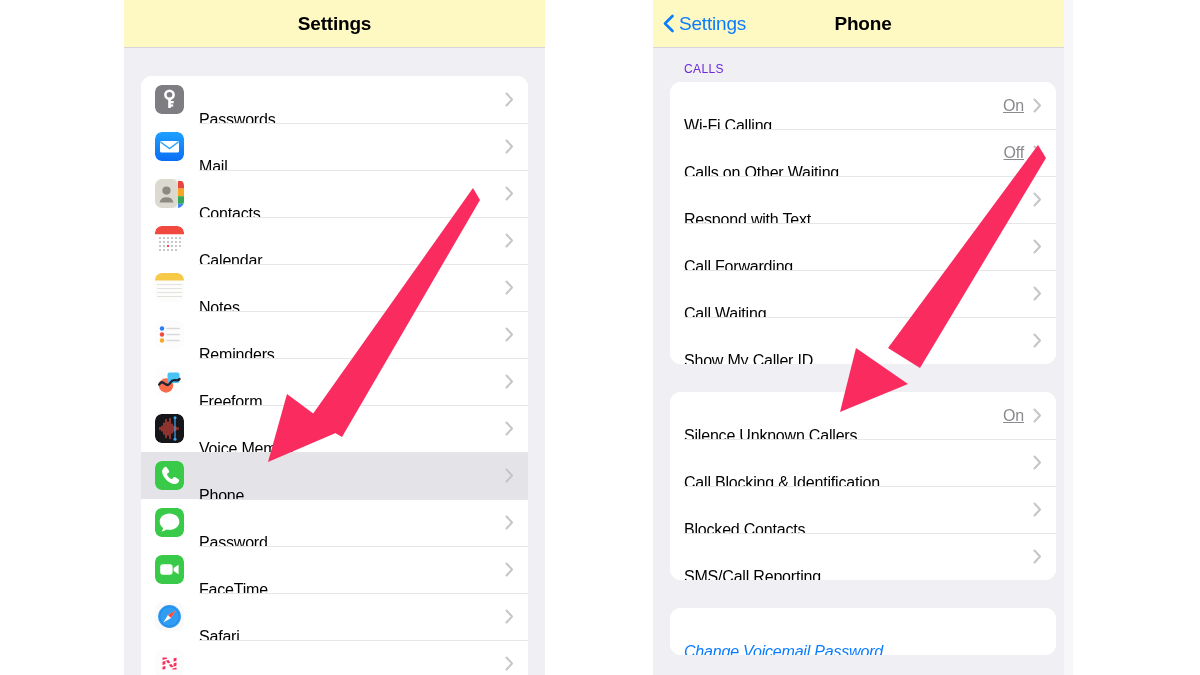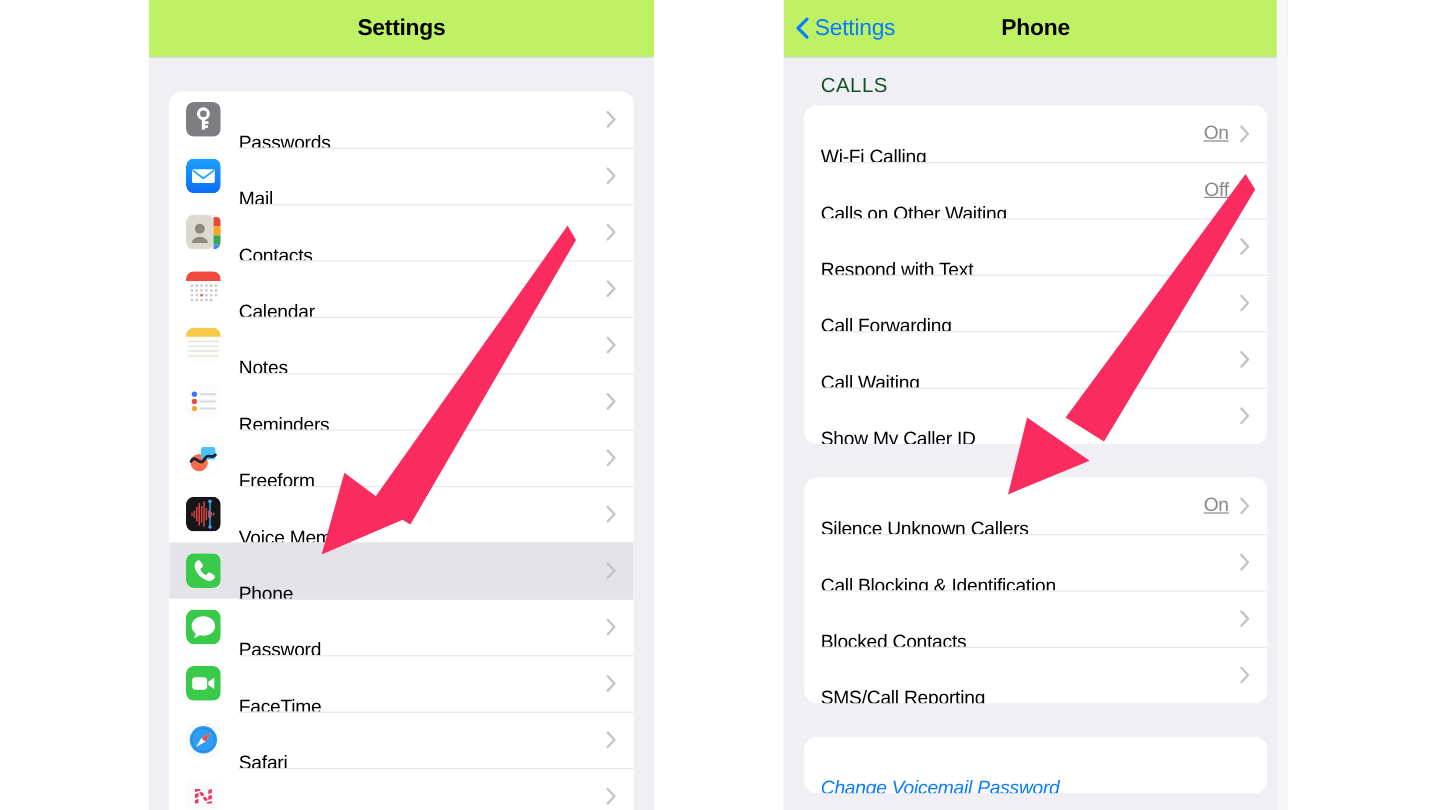--- a/index.html
+++ b/index.html
@@ -19,21 +19,21 @@
   .panel-left  { left: 124px; width: 421px; }
   .panel-right { left: 653px; width: 420px; }
   .panel-edge {
     position:absolute; top:0; height:675px; width:9px; left:1064px;
     background:#F7F7FA;
   }
 
   
   .navbar {
     position: relative; height: 48px; width: 100%;
-    background: #bef264;
+    background: #fef9c3;
     border-bottom: 1px solid #D6D6DA;
     display: flex; align-items: center; justify-content: center;
   }
   .nav-title {
     font-size: 19px; font-weight: bold; color: #000; letter-spacing: -0.2px;
   }
   .nav-back {
     position: absolute; left: 10px; top: 50%; transform: translateY(-50%);
     display: flex; align-items: center; gap: 5px;
     color: #0a7cff; font-size: 19px; letter-spacing: -0.2px;
@@ -66,21 +66,21 @@
     flex: 1 1 auto; white-space: nowrap; overflow: hidden; margin-top: 40px;
   }
   .row-label.link { color: #0a7cff; font-style: italic; }
   .row-value {
     font-size: 16px; color: #8A8A8E; letter-spacing: -0.2px; margin-right: 9px; text-decoration: underline;
   }
   .chev {
     width: 9px; height: 15px; margin-right: 14px; flex: 0 0 9px; opacity: .95;
   }
   .group-header {
-    font-size: 17px; color: #14532d; letter-spacing: .4px;
+    font-size: 12px; color: #6d28d9; letter-spacing: .4px;
     padding: 14px 0 6px 31px; text-transform: uppercase;
   }
   .spacer-28 { height: 28px; }
 
   
   .ic { width:100%; height:100%; display:block; }
 
   
   .arrow-layer { position: absolute; inset: 0; pointer-events: none; }
 </style>

